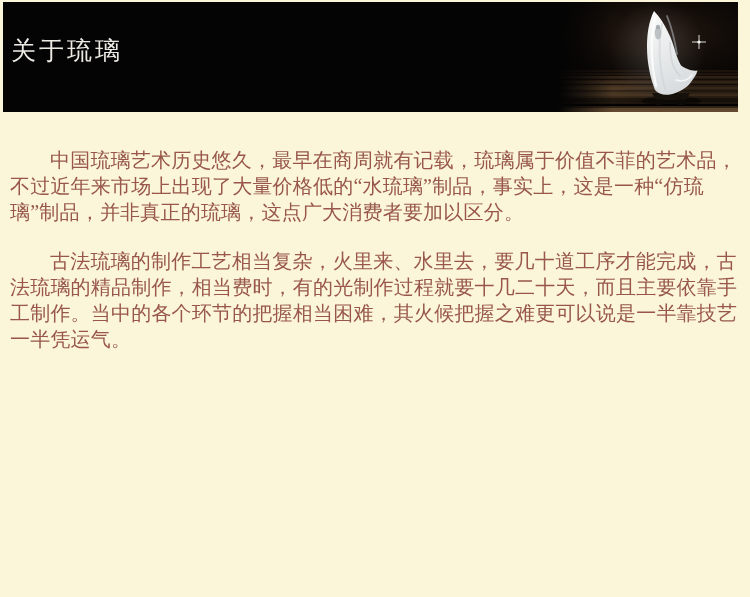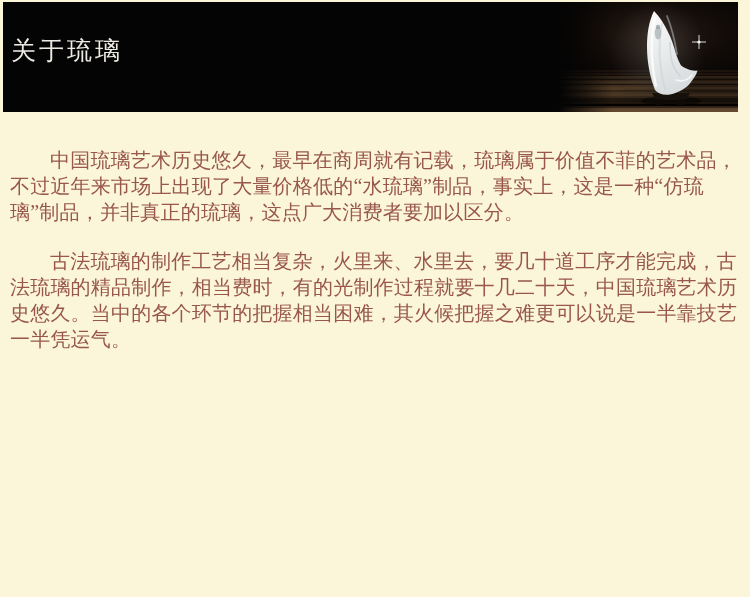--- a/index.html
+++ b/index.html
@@ -158,16 +158,16 @@
           <circle cx="141" cy="40" r="1.6" fill="#ffffff" opacity="0.95"></circle>
         </g>
 
         <rect x="0" y="0" width="55" height="110" fill="url(#leftFade)"></rect>
       </svg>
     </div>
   </div>
 
   <div class="content">
     <p>中国琉璃艺术历史悠久，最早在商周就有记载，琉璃属于价值不菲的艺术品，不过近年来市场上出现了大量价格低的“水琉璃”制品，事实上，这是一种“仿琉璃”制品，并非真正的琉璃，这点广大消费者要加以区分。</p>
-    <p>古法琉璃的制作工艺相当复杂，火里来、水里去，要几十道工序才能完成，古法琉璃的精品制作，相当费时，有的光制作过程就要十几二十天，中国琉璃艺术历史悠久。当中的各个环节的把握相当困难，其火候把握之难更可以说是一半靠技艺一半凭运气。</p>
+    <p>古法琉璃的制作工艺相当复杂，火里来、水里去，要几十道工序才能完成，古法琉璃的精品制作，相当费时，有的光制作过程就要十几二十天，而且主要依靠手工制作。当中的各个环节的把握相当困难，其火候把握之难更可以说是一半靠技艺一半凭运气。</p>
   </div>
 
 </div>
 
 </body></html>

